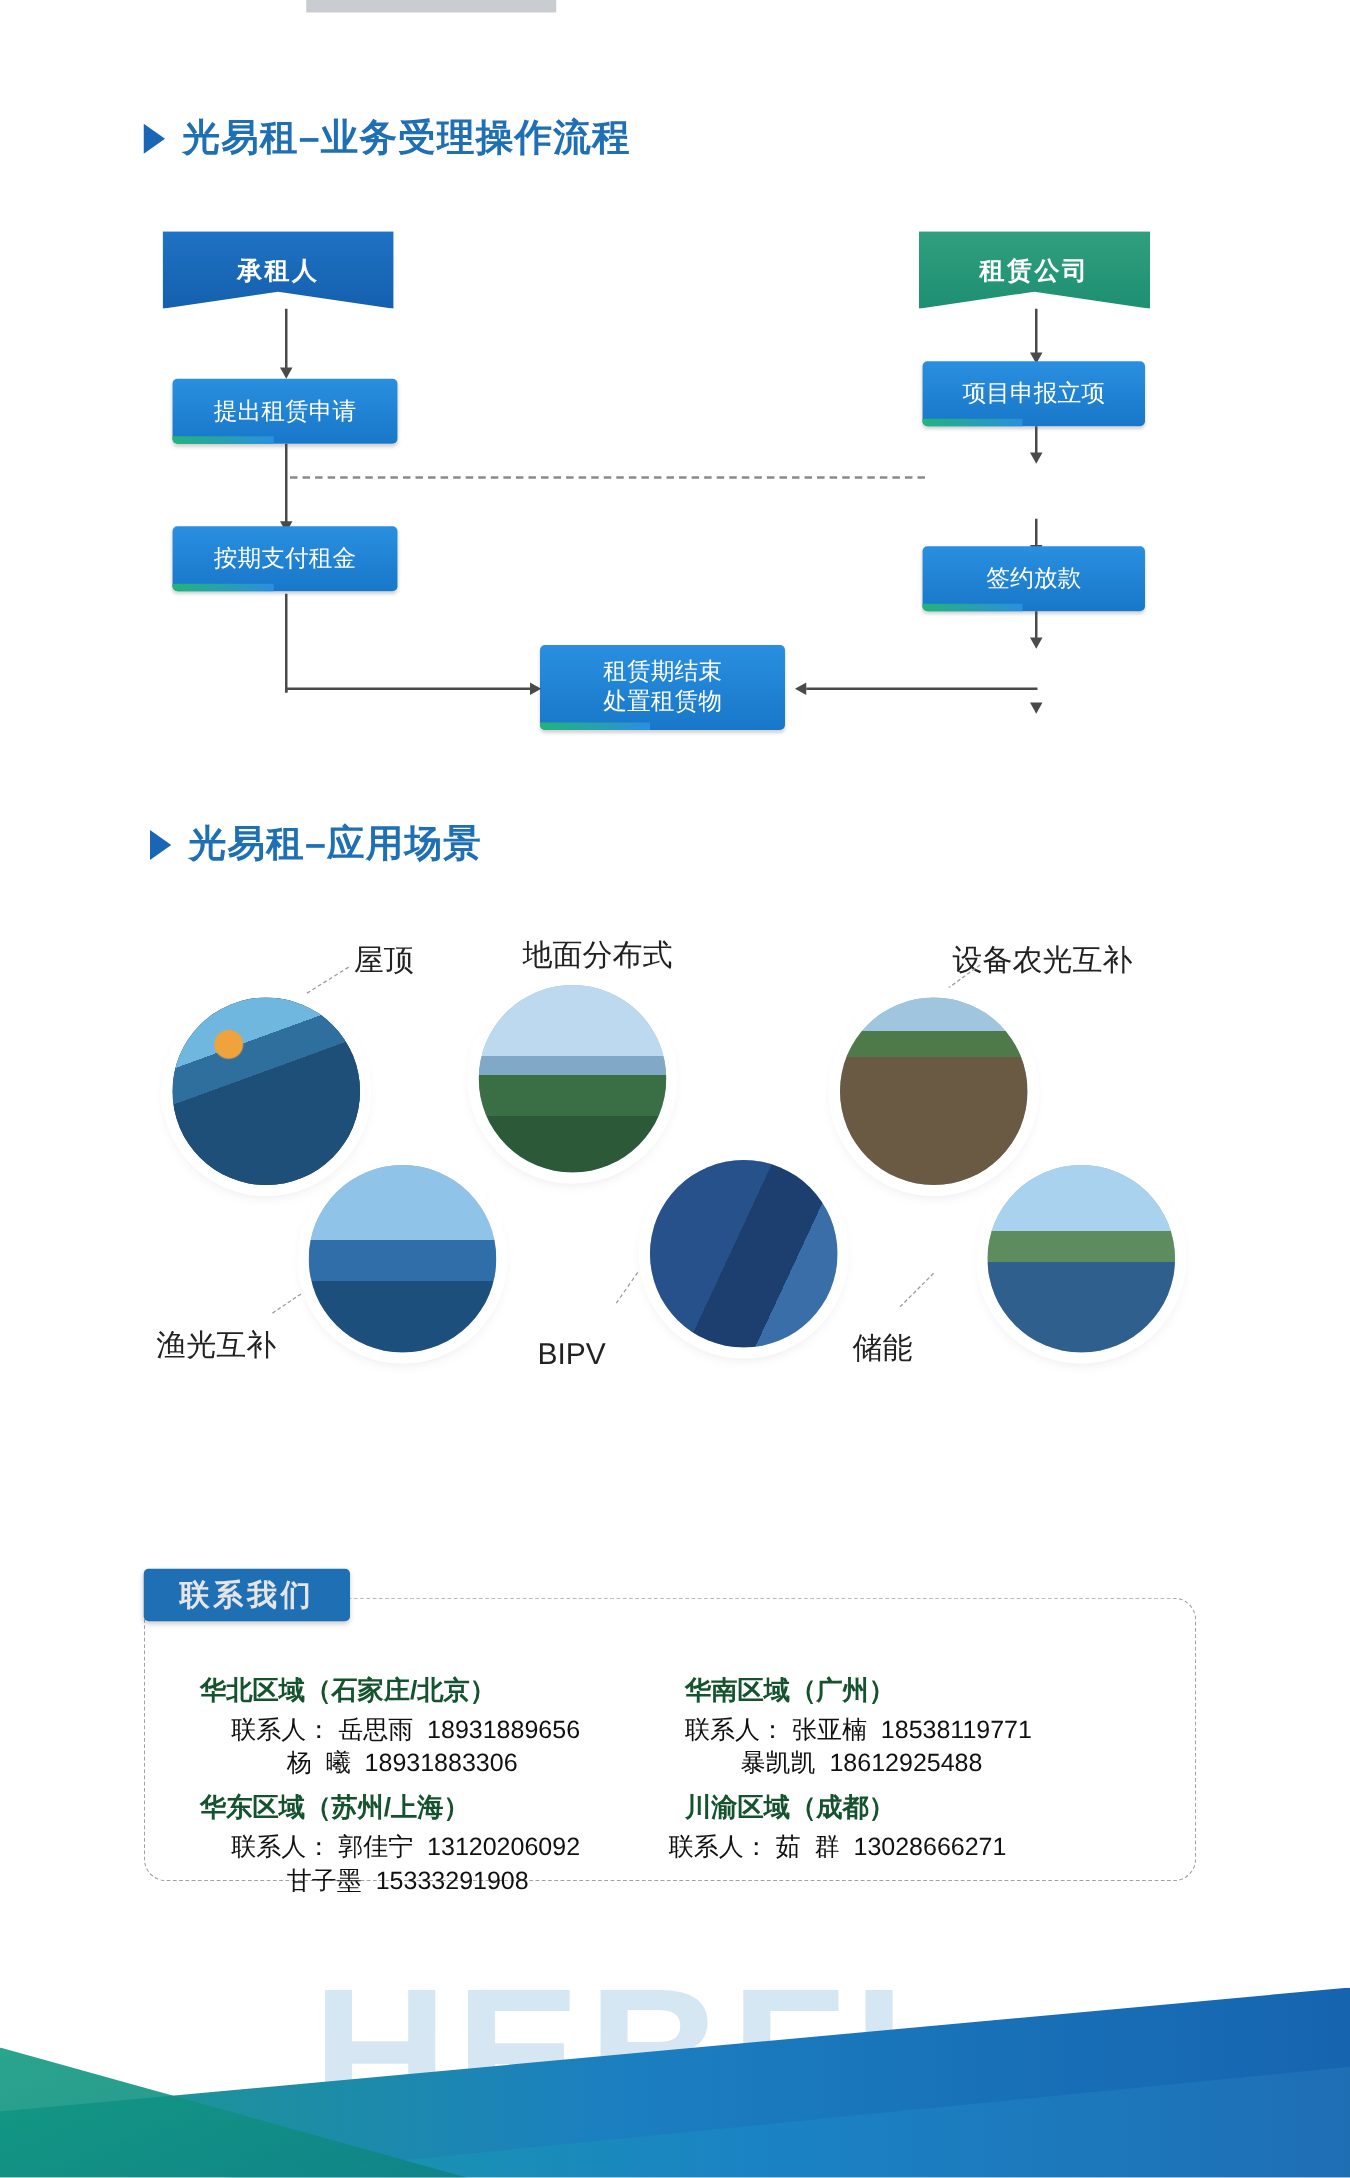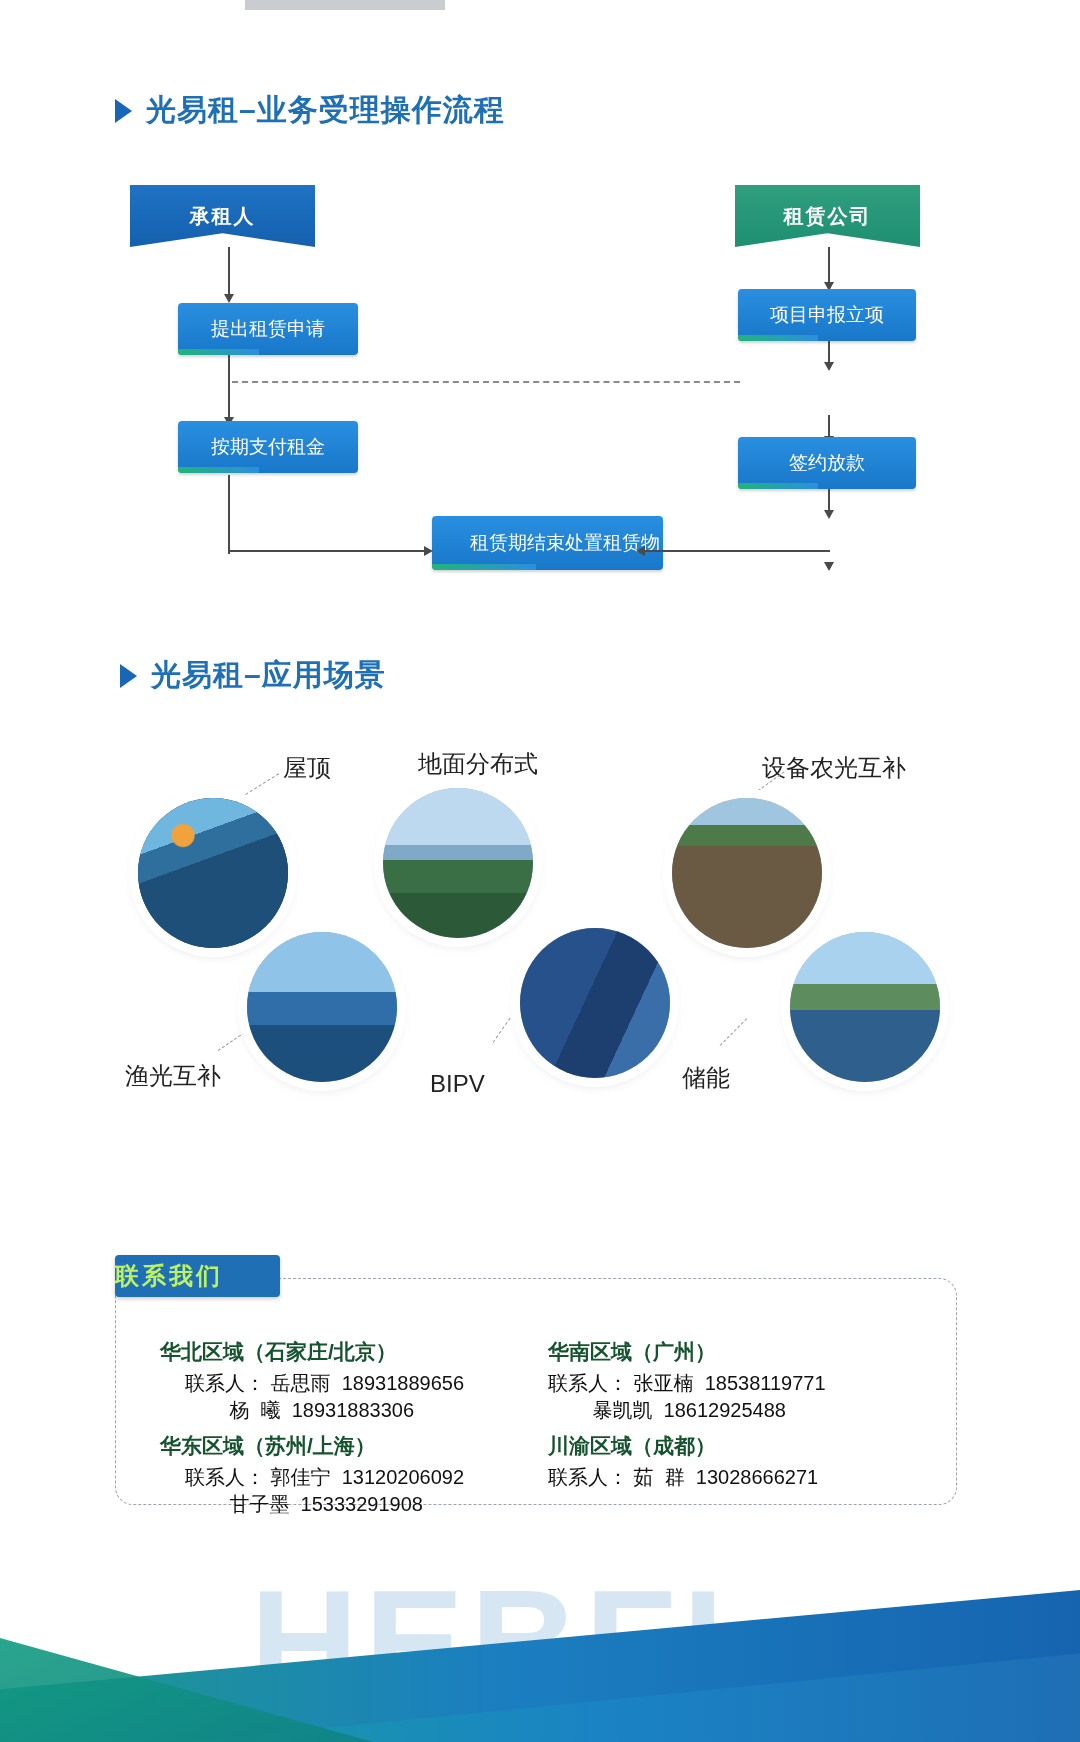--- a/index.html
+++ b/index.html
@@ -43,28 +43,28 @@
     clip-path:polygon(0 0,100% 0,100% 100%,50% 78%,0 100%);
     height:62px;
   }
 
   .node{
     position:absolute;height:52px;border-radius:4px;
     background:linear-gradient(180deg,#2a8fe0 0%,#1877c9 100%);
     color:#fff;font-size:19px;display:flex;align-items:center;justify-content:center;
     box-shadow:0 2px 3px rgba(0,0,0,.18);
   }
-  .node.wide{width:180px;margin-left:40px;}
+  .node.wide{width:180px;}
   .node.r{width:178px;}
   .node::after{
     content:"";position:absolute;left:0;bottom:0;width:45%;height:6px;
     background:linear-gradient(90deg,#23b37a 0%,#2a8fe0 100%);
     border-bottom-left-radius:4px;
   }
-  .node.two{height:54px;flex-direction:row;line-height:1.25;padding-left:35px;}
+  .node.two{height:68px;flex-direction:column;line-height:1.25;}
 
   .arrow-v{position:absolute;width:2px;background:#4a4a4a;}
   .arrow-v::after{
     content:"";position:absolute;left:-4px;bottom:-8px;
     border-left:5px solid transparent;border-right:5px solid transparent;
     border-top:9px solid #4a4a4a;
   }
   .line-h{position:absolute;height:2px;background:#4a4a4a;}
   .line-h.arrow-right::after{
     content:"";position:absolute;right:-9px;top:-4px;
@@ -106,22 +106,22 @@
   .ph-storage{background:
      linear-gradient(180deg,#a9d2ee 0 35%, #5d8d5f 35% 52%, #2f5f8c 52% 100%);}
 
   
   .contact-box{
     position:absolute;left:115px;top:1278px;width:840px;height:225px;
     border:1px dashed #9aa4ad;border-radius:18px;
   }
   .contact-tag{
     position:absolute;left:115px;top:1255px;width:165px;height:42px;
-    background:#1f6fb5;border-radius:4px;color:#bef264;font-size:24px;font-weight:bold;
-    display:flex;align-items:center;letter-spacing:3px;
+    background:#1f6fb5;border-radius:4px;color:#e5e5e5;font-size:24px;font-weight:bold;
+    display:flex;align-items:center;justify-content:center;letter-spacing:3px;
     box-shadow:0 2px 4px rgba(0,0,0,.2);
   }
   .region{position:absolute;font-size:21px;color:#14532d;font-weight:bold;}
   .contact-line{position:absolute;font-size:20px;color:#111;white-space:pre;}
 
   
   .footer{position:absolute;left:0;top:1535px;width:1080px;height:207px;overflow:hidden;background:#fff;}
   .f-watermark{
     position:absolute;left:250px;top:22px;font-size:150px;font-weight:bold;
     color:#cfe3f2;letter-spacing:6px;font-family:"Liberation Sans","DejaVu Sans",sans-serif;
@@ -248,20 +248,20 @@
 
 <div class="region" style="left:160px;top:1432px;">华东区域（苏州/上海）</div>
 <div class="contact-line" style="left:185px;top:1464px;">联系人： 郭佳宁  13120206092</div>
 <div class="contact-line" style="left:185px;top:1491px;">        甘子墨  15333291908</div>
 
 <div class="region" style="left:548px;top:1338px;">华南区域（广州）</div>
 <div class="contact-line" style="left:548px;top:1370px;">联系人： 张亚楠  18538119771</div>
 <div class="contact-line" style="left:548px;top:1397px;">        暴凯凯  18612925488</div>
 
 <div class="region" style="left:548px;top:1432px;">川渝区域（成都）</div>
-<div class="contact-line" style="left:548px;top:1464px;">联系人： 茹  群  13028666271</div>
+<div class="contact-line" style="left:535px;top:1464px;">联系人： 茹  群  13028666271</div>
 
 <div class="footer">
   <div class="f-watermark">HEBFL</div>
   <div class="f-shape1"></div>
   <div class="f-shape2"></div>
   <div class="f-shape3"></div>
 </div>
 
 </body></html>

